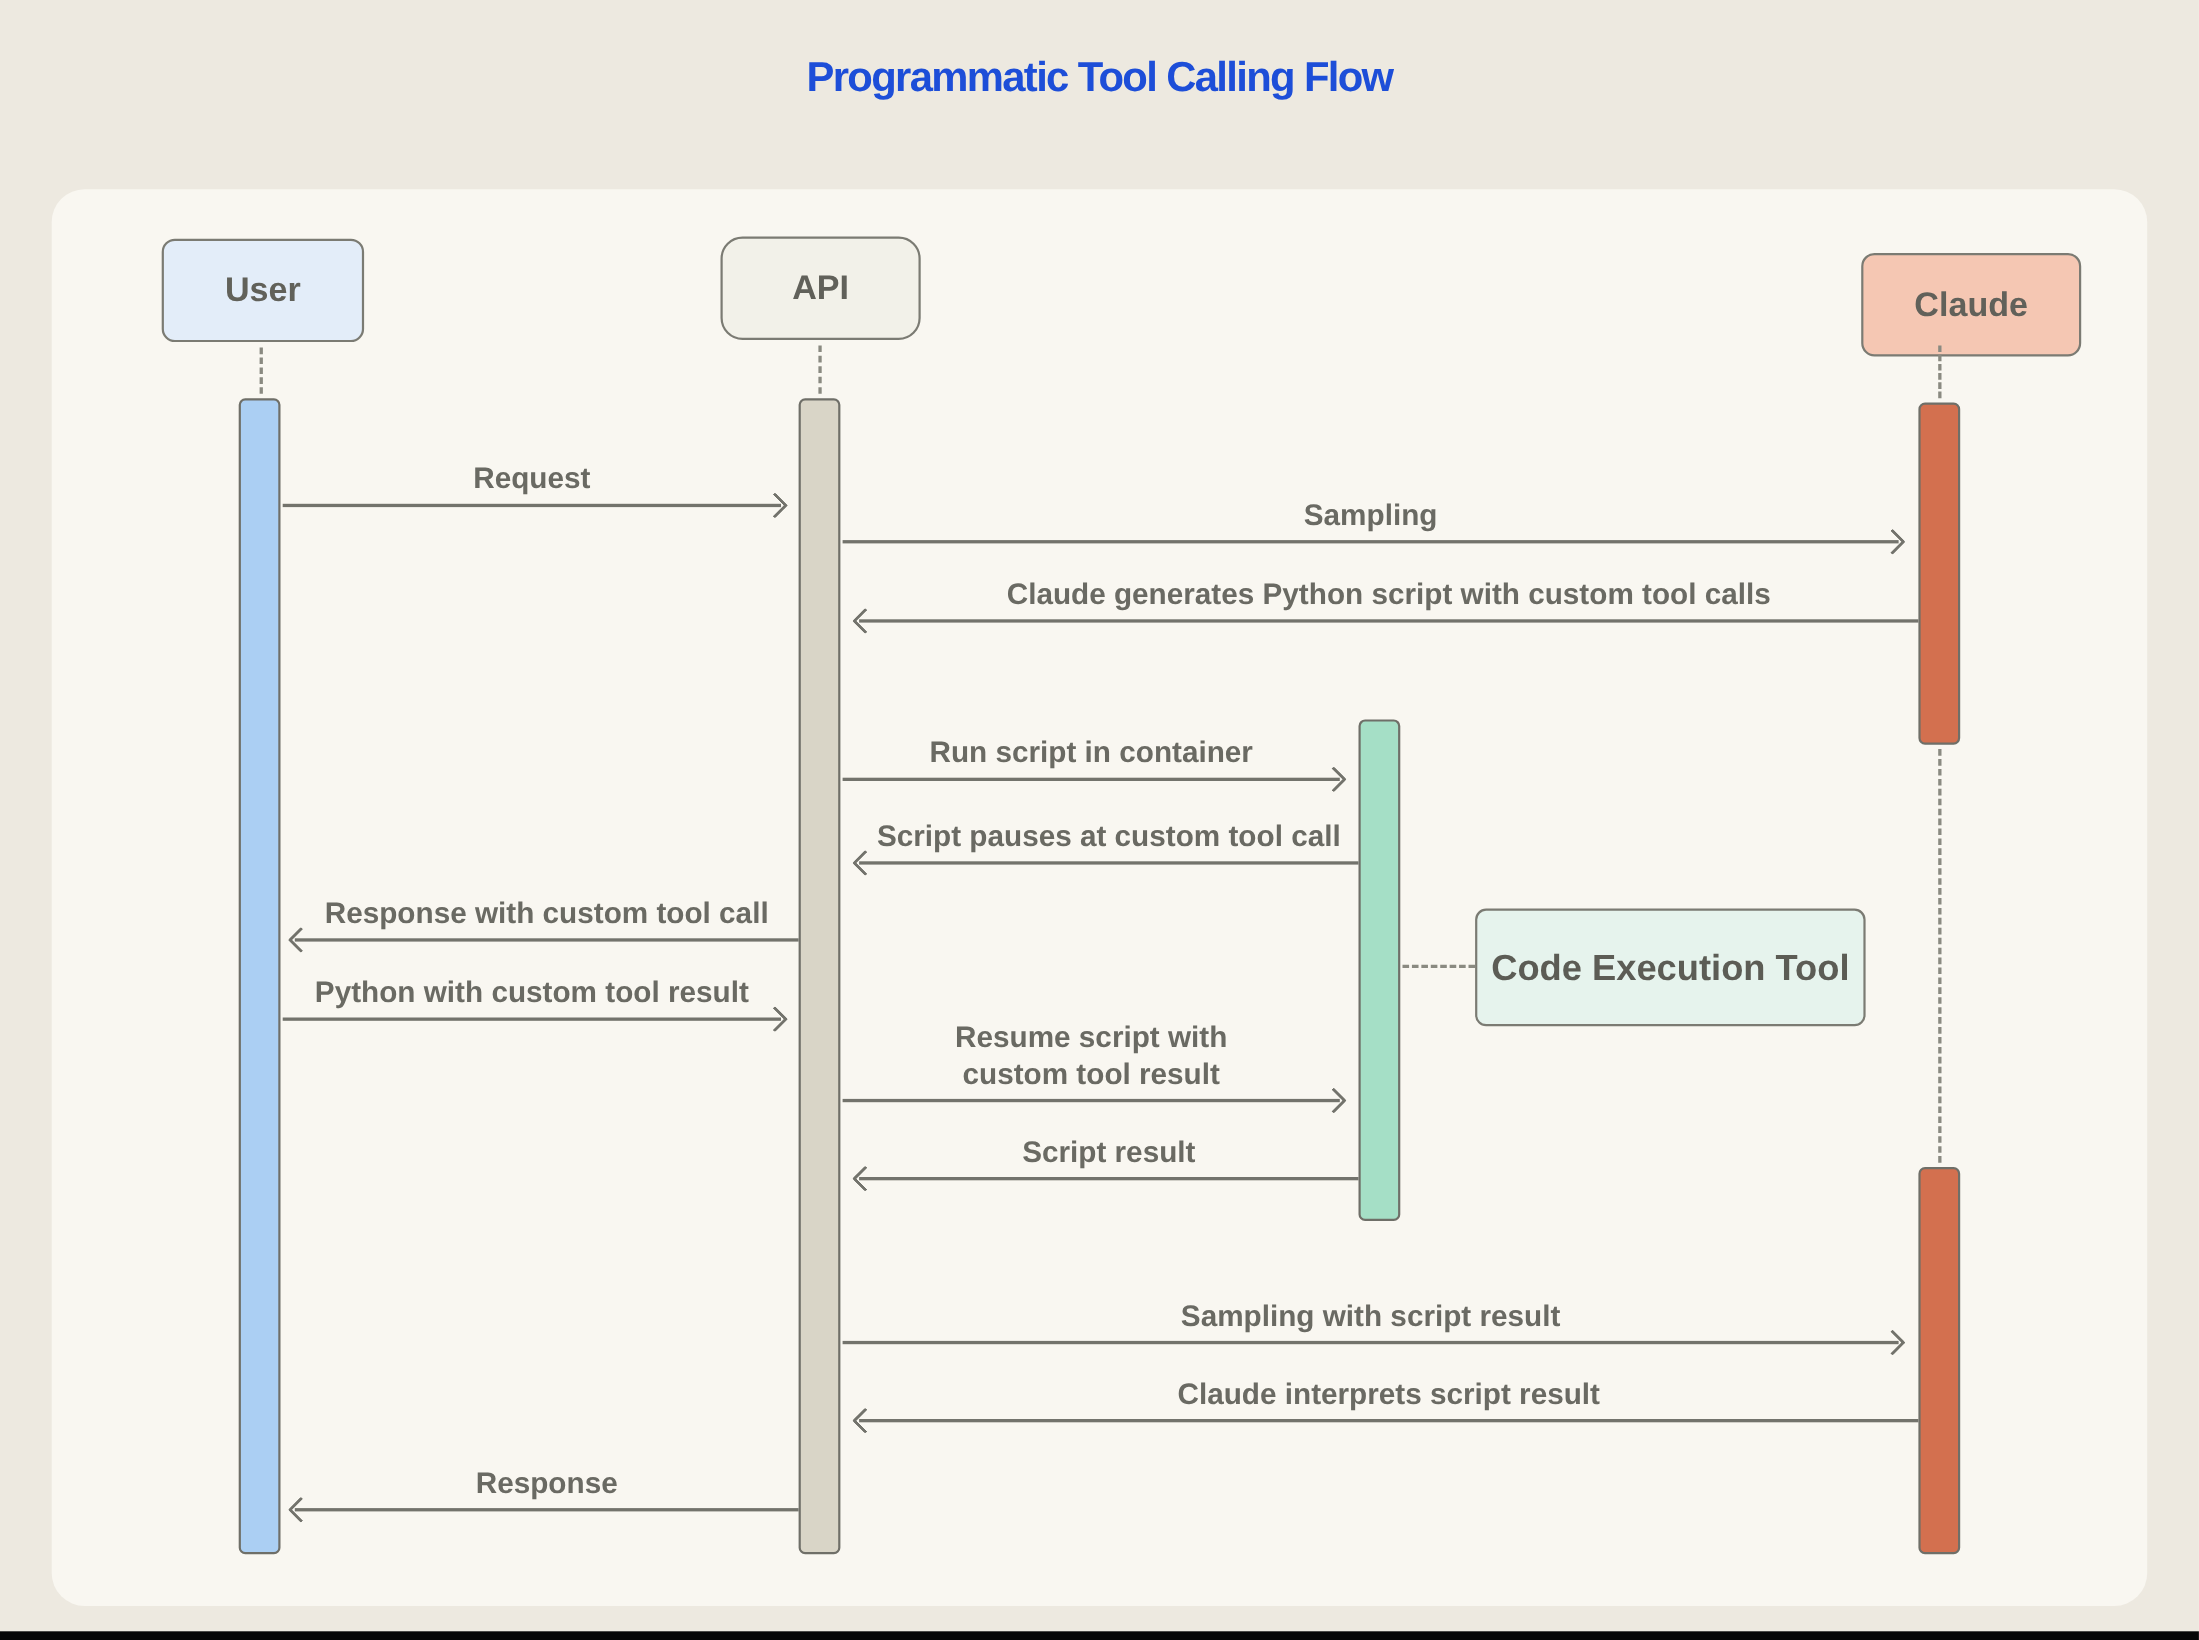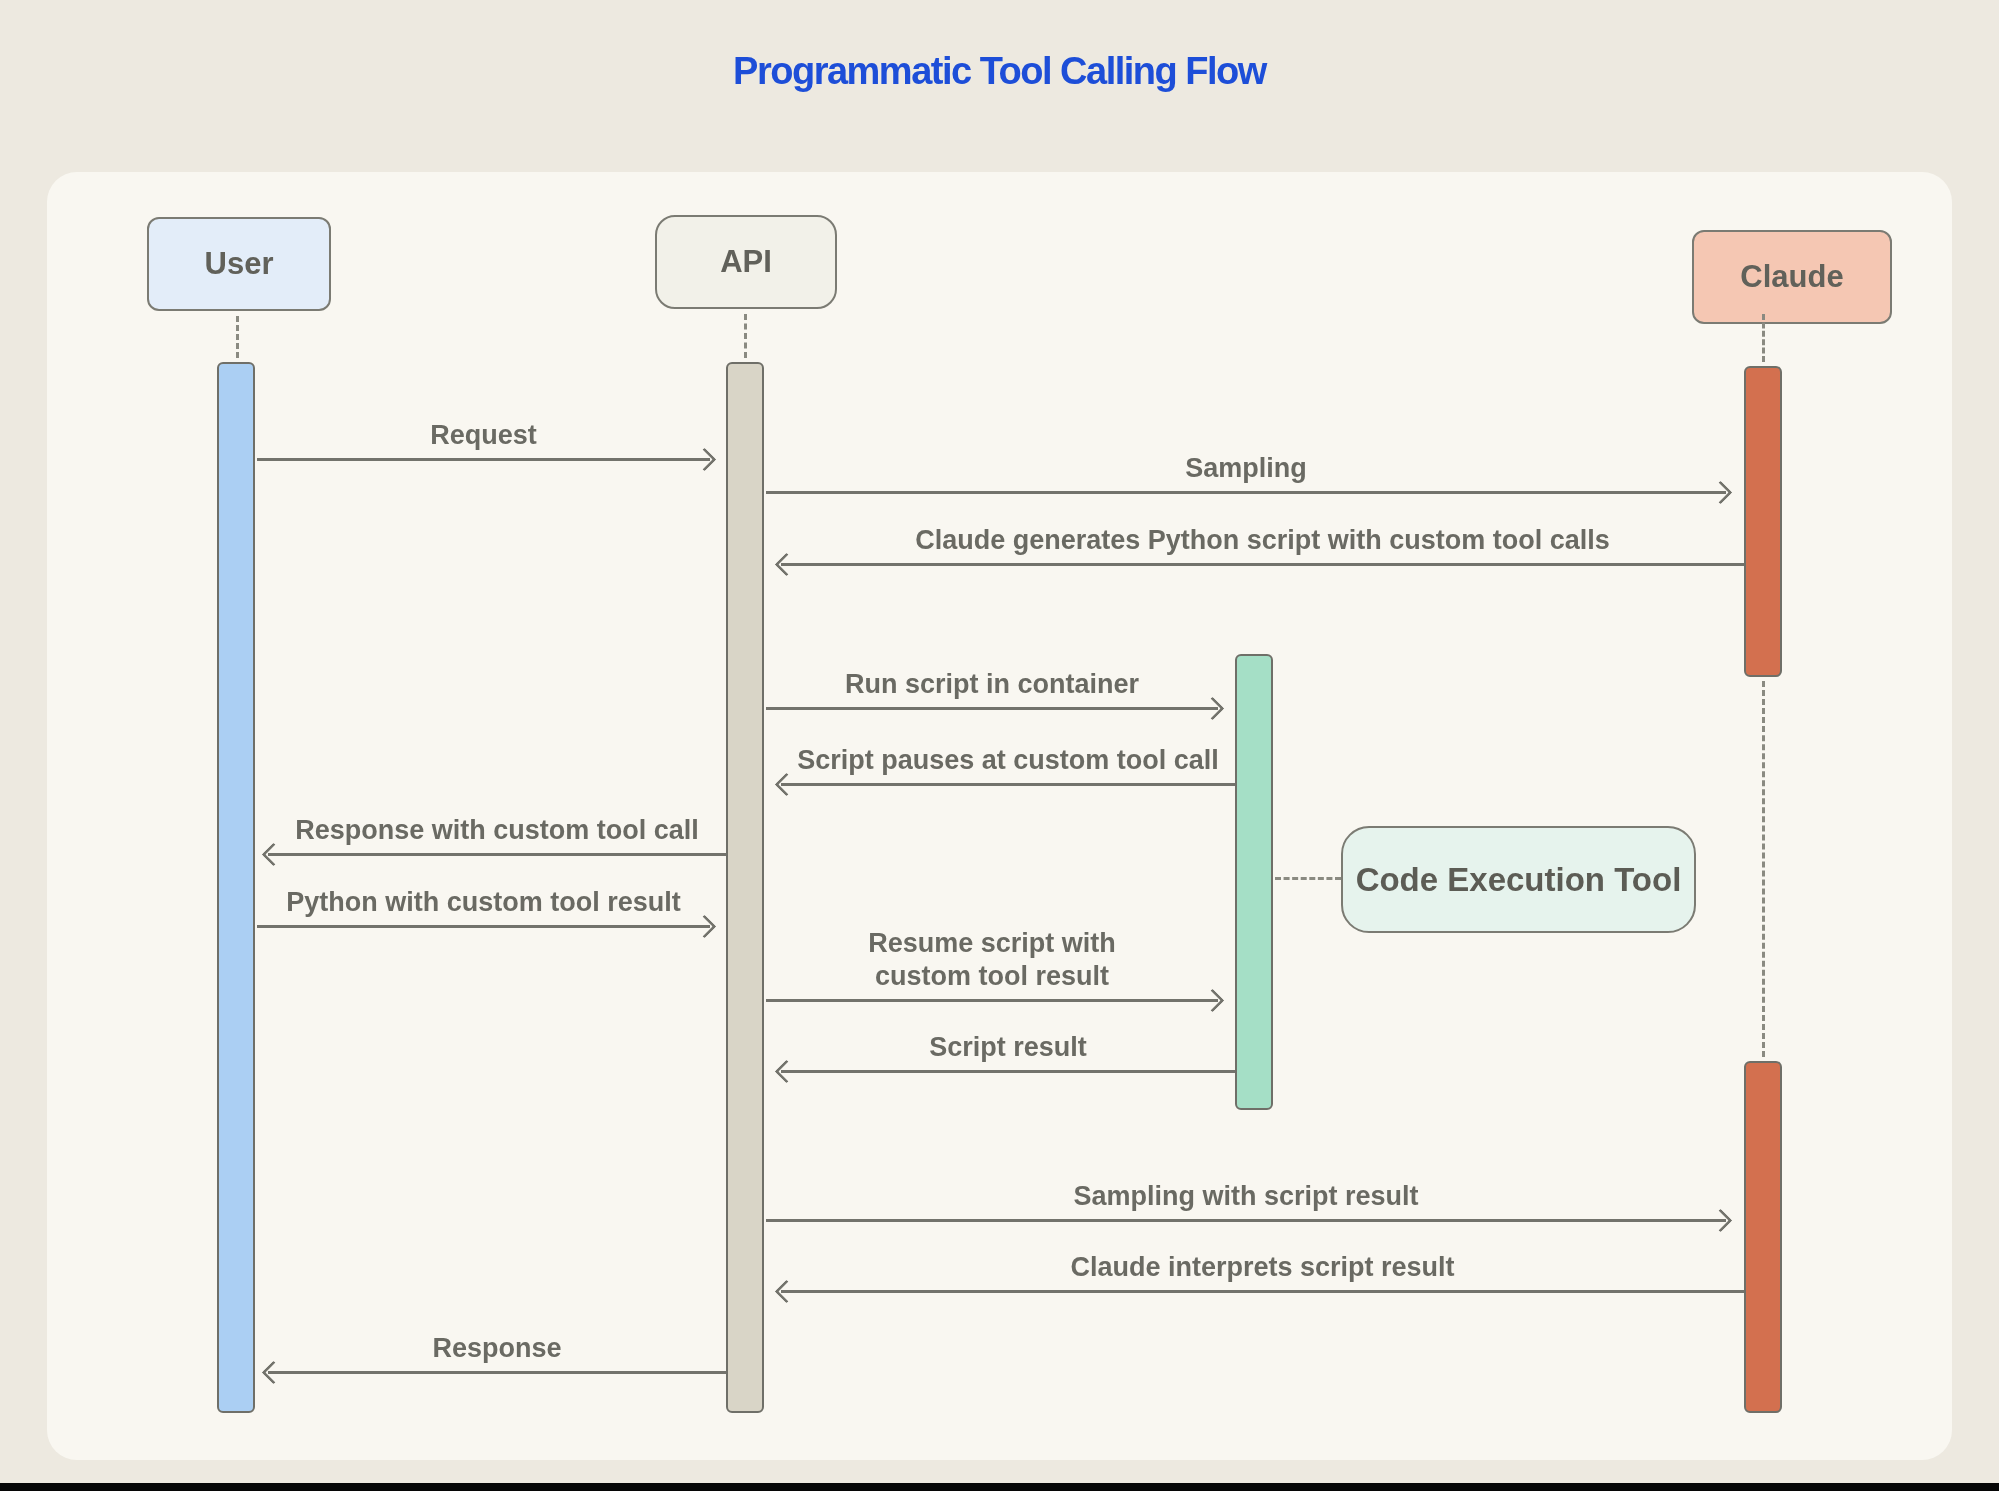--- a/index.html
+++ b/index.html
@@ -41,21 +41,21 @@
   .head.right{
     right:-3px;border-top:3px solid #73736c;border-right:3px solid #73736c;
     transform:rotate(45deg);border-radius:2px;
   }
   .head.left{
     left:-3px;border-top:3px solid #73736c;border-left:3px solid #73736c;
     transform:rotate(-45deg);border-radius:2px;
   }
   .tool-box{
     left:1341px;top:826px;width:355px;height:107px;
-    background:#E6F3ED;border:2.5px solid #7b7b73;border-radius:28px;
+    background:#E6F3ED;border:2.5px solid #7b7b73;border-radius:10px;
     display:flex;align-items:center;justify-content:center;
     font-size:33px;font-weight:700;color:#5c5c55;box-sizing:border-box;
   }
   .dash-h{
     height:0;border-top:3px dashed #8a8a81;
   }
   .bottom-strip{
     left:0;top:1483px;width:1999px;height:8px;background:#060606;
   }
 </style>

